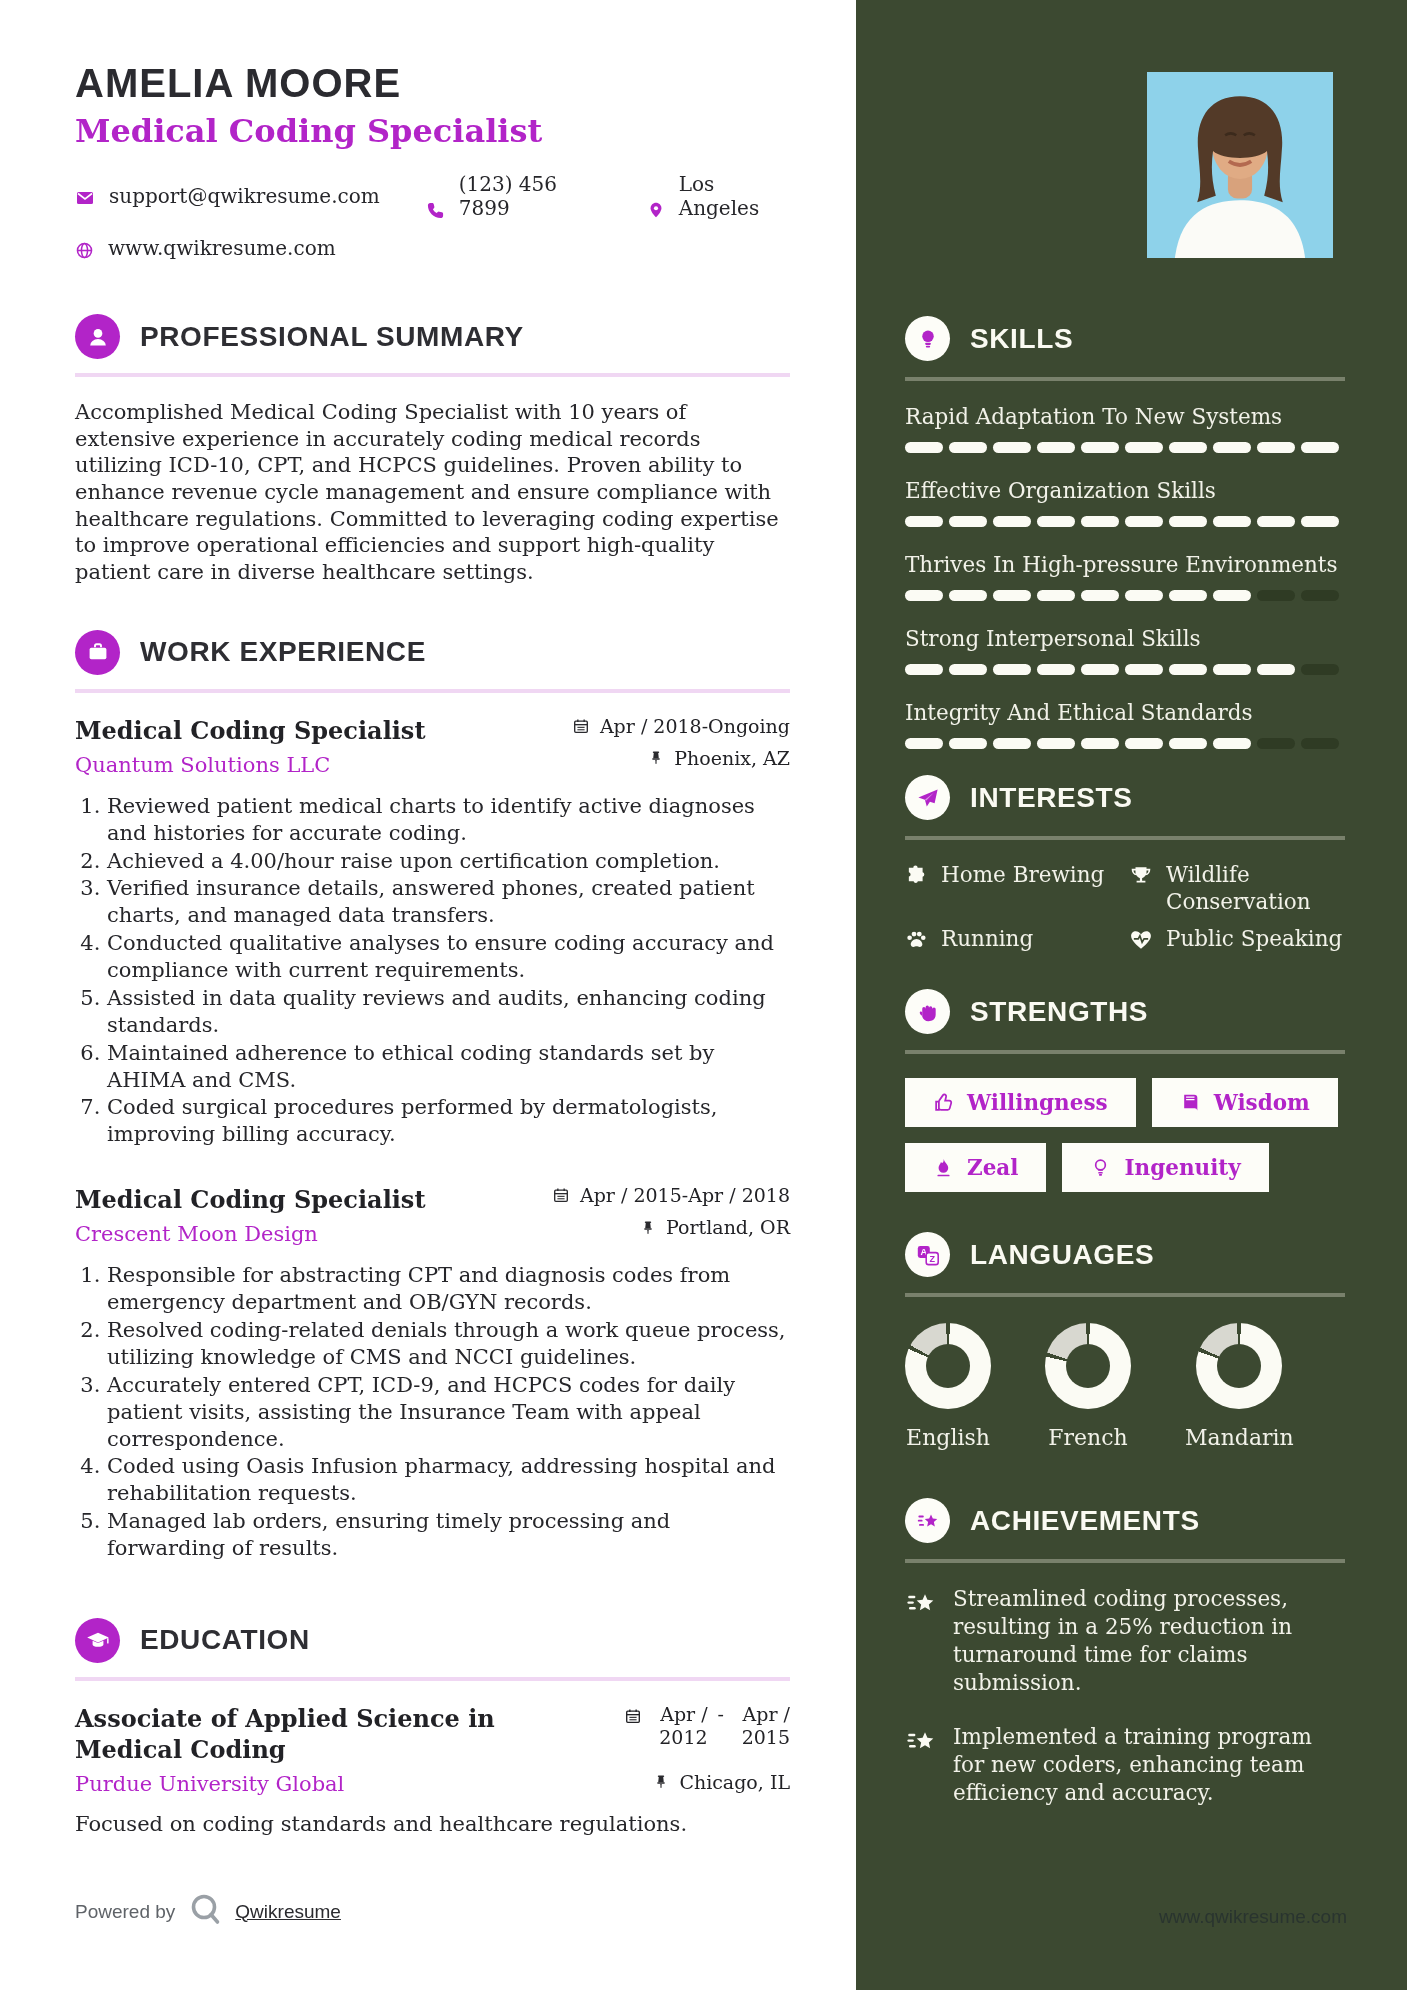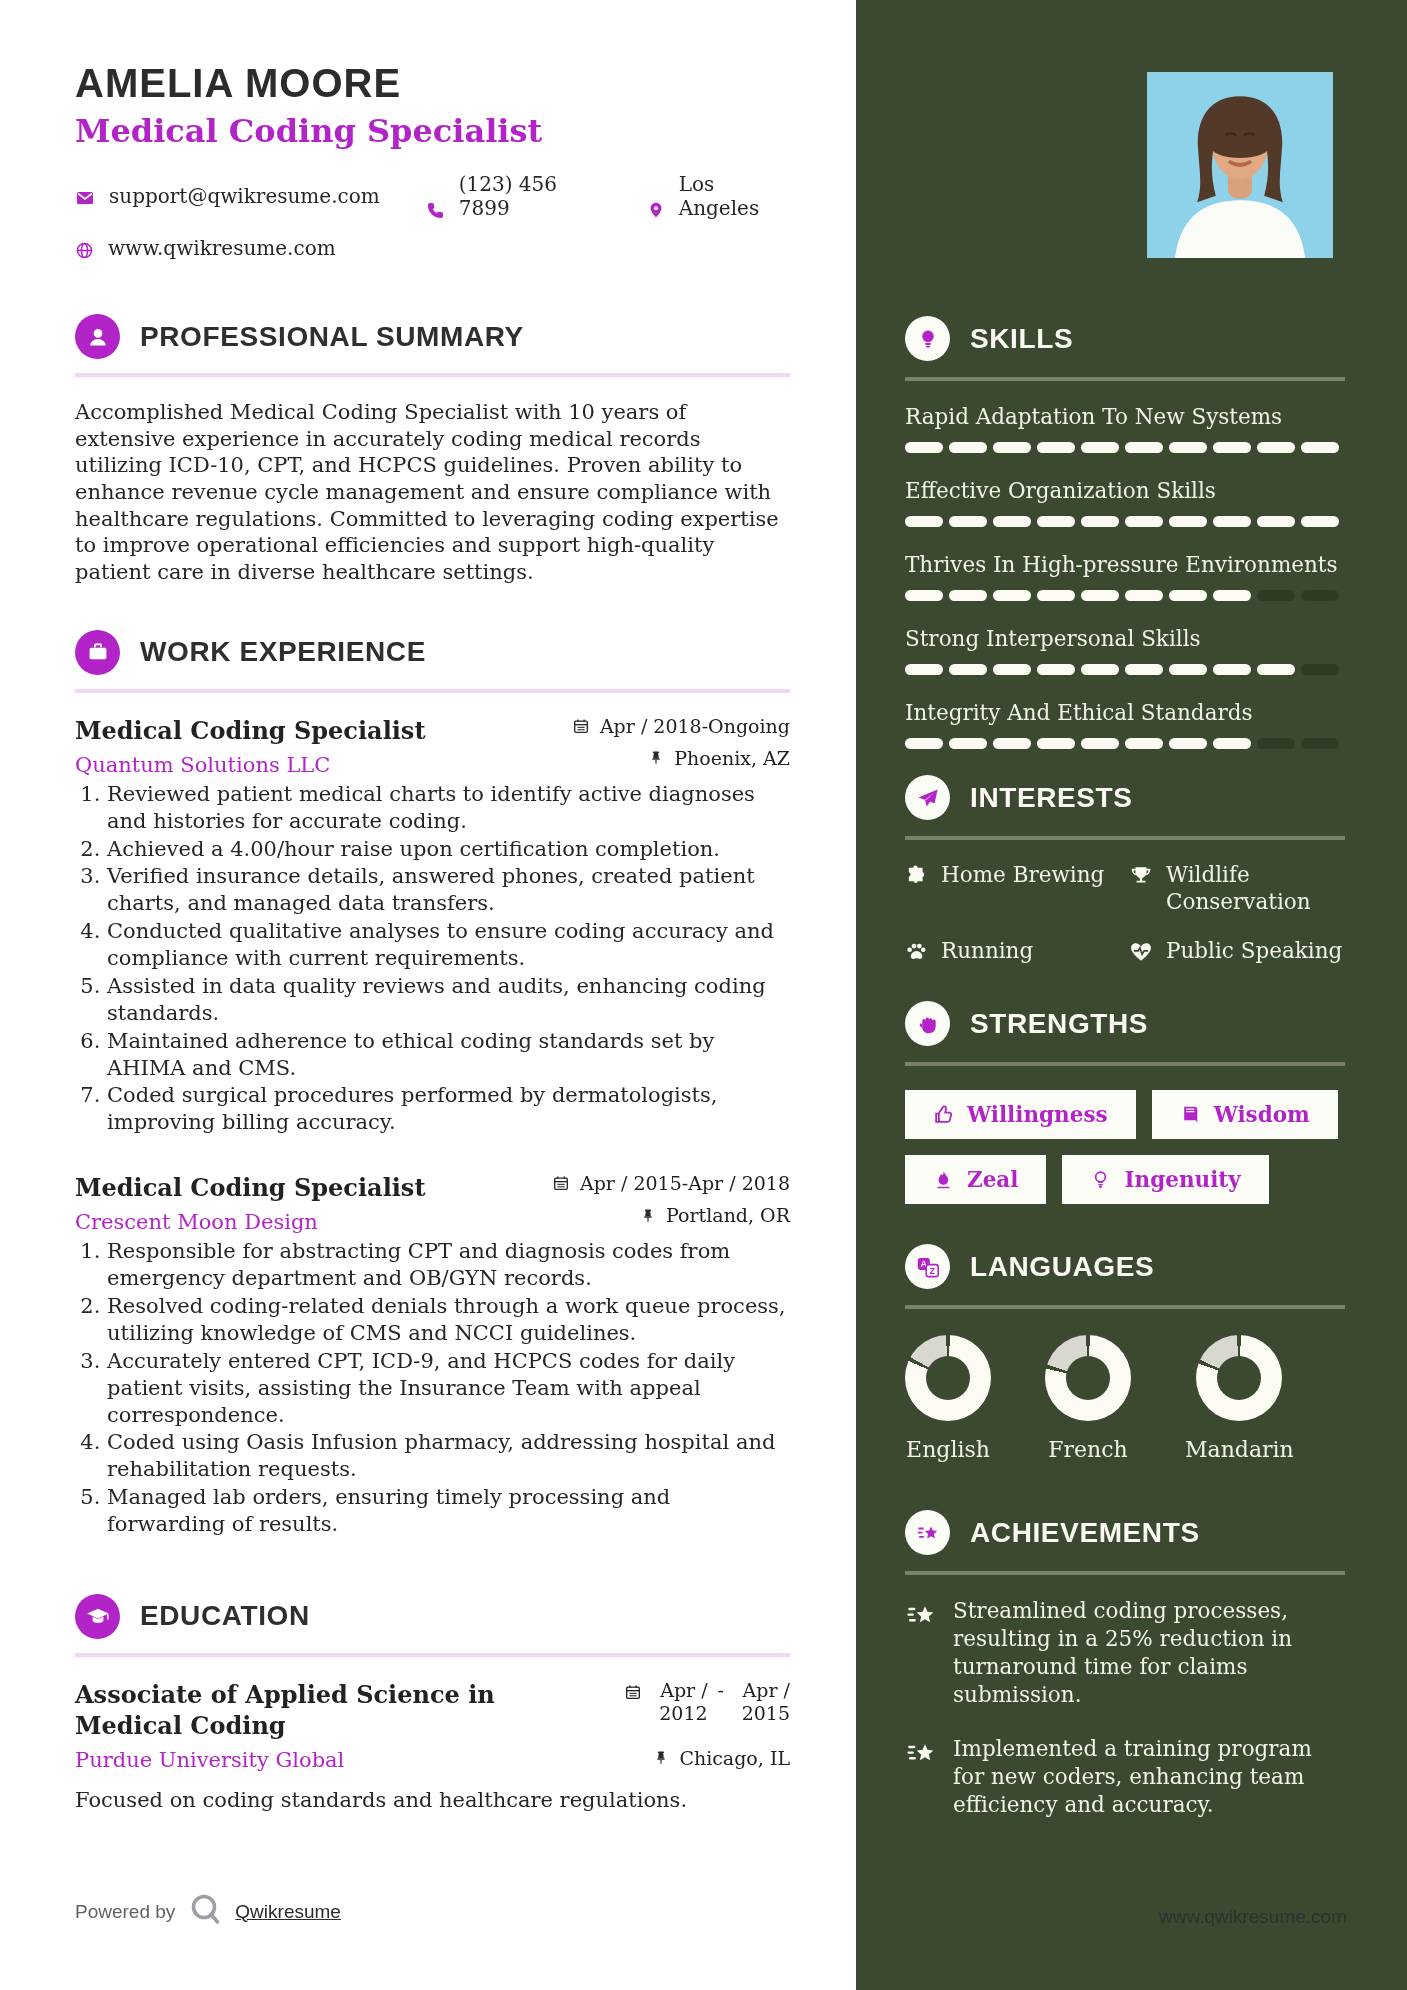--- a/index.html
+++ b/index.html
@@ -51,21 +51,21 @@
   .job + .job { margin-top:36px; }
   .job-header { display:flex; justify-content:space-between; }
   .job-title { font-size:24px; font-weight:700; color:#222226; max-width:430px; line-height:1.3; }
   .company { font-size:21px; color:var(--accent); margin-top:7px; }
   .job-meta { text-align:right; font-size:19px; color:#222226; flex:0 0 auto; }
   .meta-line { display:flex; justify-content:flex-end; align-items:center; gap:10px; }
   .meta-line + .meta-line { margin-top:10px;text-align:center; }
   .meta-line .mi { color:#2a2a2e; display:flex; }
   .edu-dates { display:flex; align-items:flex-start; gap:10px; font-size:19px; }
   .date-stack { width:56px; line-height:1.2; }
-  ol.bullets { margin-top:4px; padding-left:32px; font-size:21px; line-height:1.28; }
+  ol.bullets { margin-top:16px; padding-left:32px; font-size:21px; line-height:1.28; }
   ol.bullets li { margin-bottom:1px; }
   .edu-note { margin-top:16px; font-size:21px; }
   .footer {
     position:absolute; left:75px; bottom:58px;
     display:flex; align-items:center; gap:12px;
     font-family:"Liberation Sans", sans-serif; font-size:19px; color:#5f6368;
   }
   .brand { color:#2a2a2e; text-decoration:underline; font-weight:500; }
   
   .sidebar {
@@ -81,21 +81,21 @@
   }
   .sidebar h2 { color:#fafaf2; }
   .s-rule { height:4px; background:rgba(235,235,222,.35); margin-top:16px; }
   .skills-list { margin-top:22px; }
   .skill { margin-bottom:24px; }
   .skill-label { font-size:21.5px; line-height:1.26; margin-bottom:12px; color:#f2f2e9; }
   .dashes { display:flex; gap:6px; }
   .dash { width:38px; height:11px; border-radius:6px; background:#fbfbf4; flex:0 0 auto; }
   .dash.off { background:#2f3b24; }
   .side-section.interests { margin-top:26px; }
-  .interest-grid { display:grid; grid-template-columns:225px 1fr; row-gap:22px; margin-top:22px; }
+  .interest-grid { display:grid; grid-template-columns:225px 1fr; row-gap:10px; margin-top:22px; }
   .interest-item { display:flex; gap:14px; align-items:flex-start; font-size:21.5px; line-height:1.25; }
   .interest-item .ii { display:flex; margin-top:3px; color:#fbfbf4; flex:0 0 auto; }
   .side-section.strengths { margin-top:36px; }
   .chips { display:flex; flex-wrap:wrap; gap:16px; margin-top:24px; }
   .chip {
     background:#fdfdf8; color:var(--accent);
     display:flex; align-items:center; gap:13px;
     padding:12px 28px; font-size:21.5px; font-weight:600;
   }
   .chip .ci2 { display:flex; }

